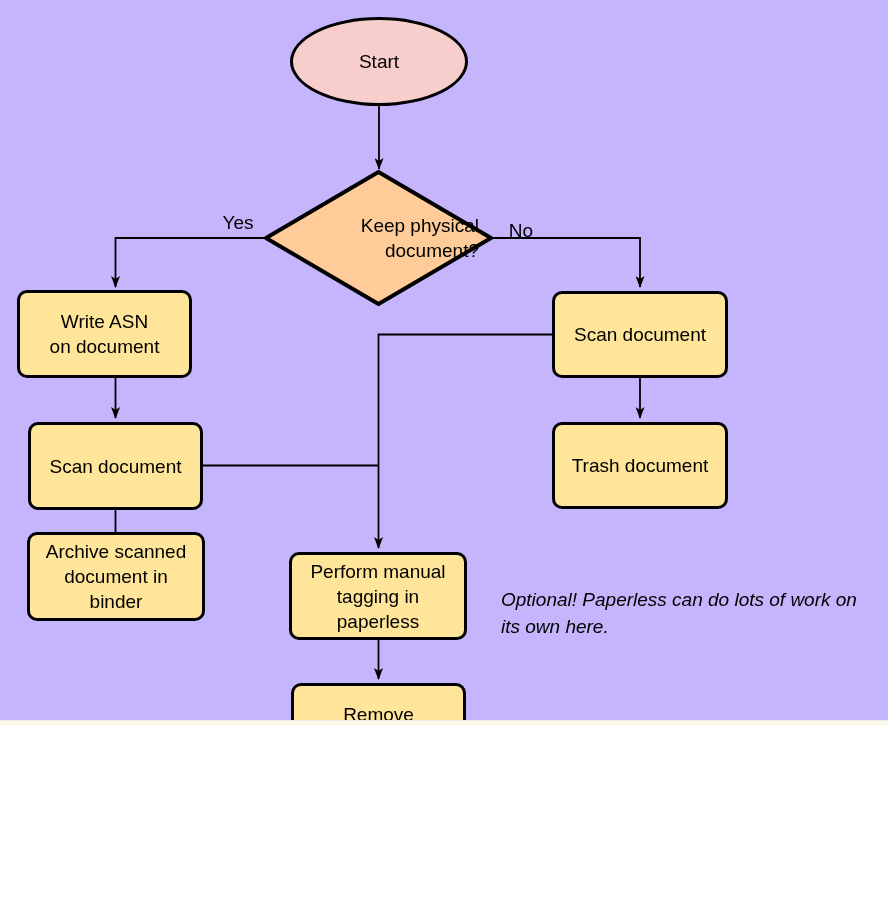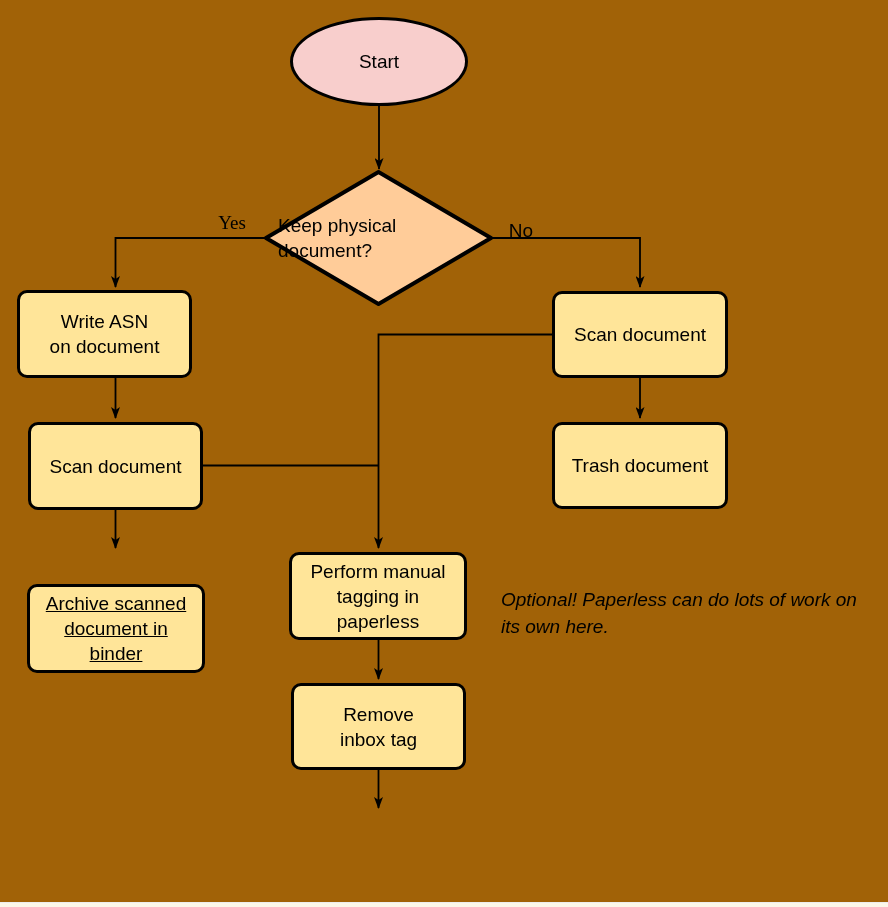--- a/index.html
+++ b/index.html
@@ -4,22 +4,22 @@
 <style>
   html, body {
     margin: 0;
     padding: 0;
     background: #ffffff;
     font-family: "Liberation Sans", sans-serif;
   }
   #canvas {
     position: relative;
     width: 888px;
-    height: 907px;
-    background: #a16207;
+    height: 725px;
+    background: #c4b5fd;
     overflow: hidden;
   }
   #wires {
     position: absolute;
     left: 0; top: 0;
     width: 888px;
     height: 907px;
   }
   .node {
     position: absolute;
@@ -38,21 +38,21 @@
     border: 3px solid #000000;
     border-radius: 50%;
   }
   .process {
     background: #ffe599;
     border: 3px solid #000000;
     border-radius: 10px;
   }
   .decision-label {
     position: absolute;
-    text-align: left;
+    text-align: right;
     color: #000000;
     font-size: 19px;
     line-height: 25px;
     white-space: pre-line;
   }
   .edge-label {
     position: absolute;
     width: 60px;
     text-align: center;
     color: #000000;
@@ -107,33 +107,33 @@
     <polygon points="378.5,172 491,238 378.5,304 266,238" fill="#ffcc99" stroke="#000000" stroke-width="4" stroke-linejoin="round"></polygon>
   </svg>
 
   <div class="node terminal" style="left:290px; top:17px; width:178px; height:89px;">
     <span>Start</span>
   </div>
 
   <div class="decision-label" style="left:278px; top:213px; width:201px;">Keep physical
 document?</div>
 
-  <div class="edge-label" style="left:202px; top:212px;font-family:Liberation Serif, serif;">Yes</div>
+  <div class="edge-label" style="left:208px; top:212px;">Yes</div>
   <div class="edge-label" style="left:491px; top:220px;">No</div>
 
   <div class="node process" style="left:17px; top:290px; width:175px; height:88px;">
     <span>Write ASN
 on document</span>
   </div>
 
   <div class="node process" style="left:28px; top:422px; width:175px; height:88px;">
     <span>Scan document</span>
   </div>
 
-  <div class="node process" style="left:27px; top:584px; width:178px; height:89px;text-decoration:underline;">
+  <div class="node process" style="left:27px; top:532px; width:178px; height:89px;">
     <span>Archive scanned
 document in
 binder</span>
   </div>
 
   <div class="node process" style="left:552px; top:291px; width:176px; height:87px;">
     <span>Scan document</span>
   </div>
 
   <div class="node process" style="left:552px; top:422px; width:176px; height:87px;">

